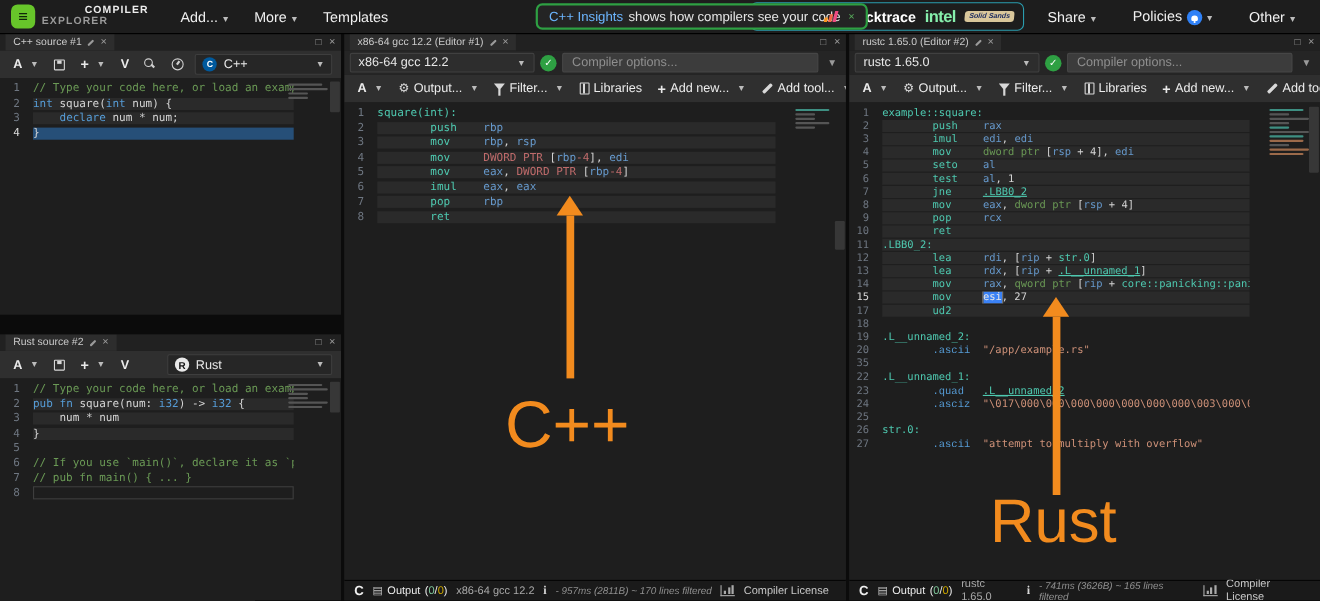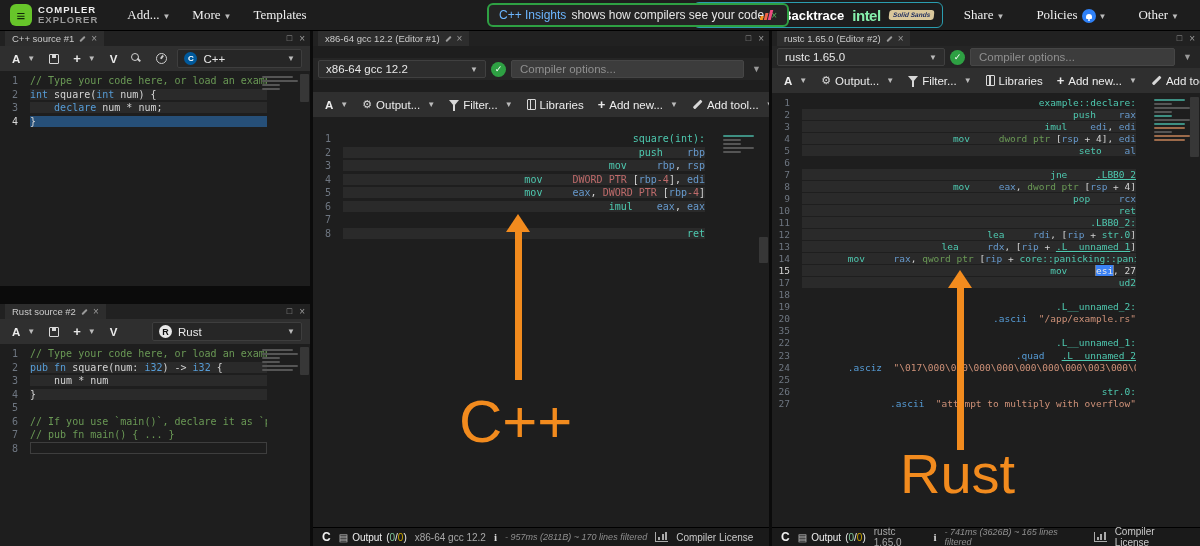--- a/index.html
+++ b/index.html
@@ -4,22 +4,22 @@
 <style>
   * { box-sizing: border-box; margin: 0; padding: 0; }
   html,body { width:1200px; height:546px; overflow:hidden; }
   body { background:#0b0b0b; font-family:"Liberation Sans",sans-serif; color:#ddd; position:relative; }
 
   
   .navbar { height:31px; background:#1d1d1d; border-bottom:1px solid #000; display:flex; align-items:center; padding:0 10px; position:relative; z-index:5; }
   .logo { display:flex; align-items:center; gap:6px; margin-right:18px; }
   .logo-mark { width:22px; height:22px; border-radius:6px; background:#67c52a; color:#10260a; font-weight:bold; font-size:15px; display:flex; align-items:center; justify-content:center; }
   .logo-text { line-height:10px; font-weight:bold; letter-spacing:1px; font-size:9.5px; }
-  .logo-text .l1 { color:#ededed; } .logo-text .l2 { color:#9a9a9a; }
-  .nav-item { font-size:13px; color:#f0f0f0; margin:14px 11px; white-space:nowrap; cursor:default;font-family:Liberation Serif, serif; }
+  .logo-text .l1 { color:#ededed;margin-left:39px; } .logo-text .l2 { color:#9a9a9a; }
+  .nav-item { font-size:13px; color:#f0f0f0; margin:14px 11px; white-space:nowrap; cursor:default; }
   .caret { font-size:8px; color:#bbb; margin-left:3px; }
   .banner { position:absolute; left:487px; top:3px; height:24px; display:flex; align-items:center; gap:5px;
             border:2px solid #2ea043; border-radius:6px; background:#242424; padding:0 10px; font-size:12px; color:#e6e6e6; }
   .banner .lnk { color:#6cb6ff; }
   .banner .bclose { color:#57ab5a; font-size:10px; margin-left:2px; }
   .nav-right { margin-left:auto; display:flex; align-items:center; gap:10px; }
   .sponsor-box { display:flex; align-items:center; gap:8px; border:1px solid #2a9daf; border-radius:6px; padding:2px 8px; height:26px; }
   .sponsor-label { color:#39c5cf; font-size:12px; }
   .bt-bars { display:flex; align-items:flex-end; gap:1px; transform:skewX(-14deg); }
   .bt-bars i { display:block; width:3px; }
@@ -27,21 +27,21 @@
   .bt-name { color:#fff; font-weight:bold; font-size:13px; margin-left:2px; }
   .intel-name { color:#86efac; font-weight:bold; font-size:15px; letter-spacing:-0.5px; }
   .ss-badge { background:#d9c79b; color:#1a2a5e; border-radius:3px; font-size:6.5px; font-weight:bold; font-style:italic; padding:2px 4px; transform:skewX(-6deg); line-height:6px; text-align:center; }
   .bell-badge { width:14px; height:14px; border-radius:50%; background:#2f81f7; display:inline-flex; align-items:center; justify-content:center; margin-left:4px; }
   .bell-badge i { display:block; width:6px; height:5px; background:#fff; border-radius:3px 3px 1px 1px; position:relative; }
   .bell-badge i::after { content:''; position:absolute; left:2px; bottom:-2px; width:2px; height:2px; border-radius:50%; background:#fff; }
 
   
   .main { position:absolute; top:31px; left:0; right:0; bottom:0; display:flex; gap:3px; background:#0b0b0b; }
   .col-left { width:310px; display:flex; flex-direction:column; gap:3px; }
-  .col-mid { width:456px;gap:12px; } .col-right { flex:1; }
+  .col-mid { width:456px; } .col-right { flex:1; }
   .pane { background:#1e1e1e; display:flex; flex-direction:column; position:relative; overflow:hidden; }
   .pane-cpp { height:255px; } .pane-rustsrc { flex:1;margin-top:15px; }
   .col-mid.pane, .col-right.pane { height:100%; }
 
   
   .pane-header { height:15px; background:#212121; display:flex; align-items:center; padding:0 5px; font-size:9.5px; color:#cbcbcb; flex:none; }
   .tab-title { display:flex; align-items:center; gap:5px; background:#2d2d2d; height:15px; padding:0 7px; }
   .pencil { width:7px; height:2px; background:#9a9a9a; transform:rotate(-45deg); border-radius:1px; }
   .tab-x, .hd-x { color:#9a9a9a; font-size:10px; }
   .hd-right { margin-left:auto; display:flex; gap:7px; color:#9a9a9a; font-size:9px; }
@@ -83,30 +83,30 @@
   .ce-mini { font-weight:bold; font-size:12px; color:#f0f0f0; }
 
   
   .editor { flex:1; position:relative; background:#1e1e1e; overflow:hidden; font-family:"DejaVu Sans Mono",monospace; }
   .code { position:absolute; top:3px; left:0; right:0; }
   .code-line { display:flex; align-items:center; }
   .ln { width:30px; text-align:right; padding-right:12px; color:#6e7681; flex:none; }
   .lc { white-space:pre; overflow:hidden; color:#d4d4d4; }
   .ed13 .code-line { height:13.5px; font-size:10px; }
   .ed12 .code-line { height:12.05px; font-size:9.5px; }
-  .edc .lc { width:calc(100% - 94px);text-align:right; }
+  .edc .lc { width:calc(100% - 94px); }
   .eds .lc { width:calc(100% - 73px); }
   .hl .lc { background:#2a2a2a; }
   .selline .lc { background:#264f78; }
   .cursorline .lc { border:1px solid #3e3e3e; height:12px; }
   .curline .ln { color:#d9d9d9; }
   .tk-pl { color:#d4d4d4; } .tk-cm { color:#6a9955; } .tk-kw { color:#569cd6; }
   .tk-lbl { color:#4ec9b0; } .tk-mn { color:#4ec9b0; } .tk-reg { color:#6699cc; }
   .tk-red { color:#bf6b6b; } .tk-grn { color:#6a9955; } .tk-str { color:#ce9178; }
-  .tk-dir { color:#569cd6; } .tk-lnk { color:#4ec9b0; text-decoration:underline; }
+  .tk-dir { color:#569cd6;font-family:Liberation Mono, monospace; } .tk-lnk { color:#4ec9b0; text-decoration:underline; }
   .tk-sel { color:#e8e8e8; background:#3b82f6; outline:1px solid #7a7a7a; }
 
   .minimap { position:absolute; top:4px; width:44px; background:transparent; }
   .mm-src { right:8px; }
   .mm { height:2px; margin:2px 4px; background:#555; border-radius:1px; }
   .mm.teal { background:#3e8f82; } .mm.orange { background:#9c6a4a; } .mm.short { width:40%; } .mm.mid { width:70%; }
   .vscroll { position:absolute; right:1px; width:9px; background:#4d4d4d; opacity:.55; border-radius:1px; }
 
   
   .statusbar { height:19px; background:#1a1a1a; border-top:1px solid #000; display:flex; align-items:center; gap:8px; padding:0 9px; font-size:10px; color:#c9c9c9; flex:none; }
@@ -389,20 +389,21 @@
           <div class="code-line hl">
             <span class="ln">5</span>
             <span class="lc"><span class="tk-pl">        </span><span class="tk-mn">mov</span><span class="tk-pl">     </span><span class="tk-reg">eax</span><span class="tk-pl">, </span><span class="tk-red">DWORD PTR</span><span class="tk-pl"> [</span><span class="tk-reg">rbp</span><span class="tk-red">-4</span><span class="tk-pl">]</span></span>
           </div>
           <div class="code-line hl">
             <span class="ln">6</span>
             <span class="lc"><span class="tk-pl">        </span><span class="tk-mn">imul</span><span class="tk-pl">    </span><span class="tk-reg">eax</span><span class="tk-pl">, </span><span class="tk-reg">eax</span></span>
           </div>
           <div class="code-line hl">
             <span class="ln">7</span>
+            <span class="lc"><span class="tk-pl">        </span><span class="tk-mn">pop</span><span class="tk-pl">     </span><span class="tk-reg">rbp</span></span>
           </div>
           <div class="code-line hl">
             <span class="ln">8</span>
             <span class="lc"><span class="tk-pl">        </span><span class="tk-mn">ret</span></span>
           </div>
         </div>
       <div class="minimap" style="right:6px; top:4px;">
         <div class="mm teal mid"></div>
           <div class="mm short"></div>
           <div class="mm short"></div>
@@ -479,40 +480,41 @@
         </span>
       <span class="tb-btn">
           <span class="i-pencil"></span>
           <span>Add tool...</span>
         </span>
     </div>
     <div class="editor edc ed12">
       <div class="code">
           <div class="code-line">
             <span class="ln">1</span>
-            <span class="lc"><span class="tk-lbl">example::declare:</span></span>
+            <span class="lc"><span class="tk-lbl">example::square:</span></span>
           </div>
           <div class="code-line hl">
             <span class="ln">2</span>
             <span class="lc"><span class="tk-pl">        </span><span class="tk-mn">push</span><span class="tk-pl">    </span><span class="tk-reg">rax</span></span>
           </div>
           <div class="code-line hl">
             <span class="ln">3</span>
             <span class="lc"><span class="tk-pl">        </span><span class="tk-mn">imul</span><span class="tk-pl">    </span><span class="tk-reg">edi</span><span class="tk-pl">, </span><span class="tk-reg">edi</span></span>
           </div>
           <div class="code-line hl">
             <span class="ln">4</span>
             <span class="lc"><span class="tk-pl">        </span><span class="tk-mn">mov</span><span class="tk-pl">     </span><span class="tk-grn">dword ptr</span><span class="tk-pl"> [</span><span class="tk-reg">rsp</span><span class="tk-pl"> + 4], </span><span class="tk-reg">edi</span></span>
           </div>
           <div class="code-line hl">
             <span class="ln">5</span>
             <span class="lc"><span class="tk-pl">        </span><span class="tk-mn">seto</span><span class="tk-pl">    </span><span class="tk-reg">al</span></span>
           </div>
           <div class="code-line hl">
             <span class="ln">6</span>
+            <span class="lc"><span class="tk-pl">        </span><span class="tk-mn">test</span><span class="tk-pl">    </span><span class="tk-reg">al</span><span class="tk-pl">, 1</span></span>
           </div>
           <div class="code-line hl">
             <span class="ln">7</span>
             <span class="lc"><span class="tk-pl">        </span><span class="tk-mn">jne</span><span class="tk-pl">     </span><span class="tk-lnk">.LBB0_2</span></span>
           </div>
           <div class="code-line hl">
             <span class="ln">8</span>
             <span class="lc"><span class="tk-pl">        </span><span class="tk-mn">mov</span><span class="tk-pl">     </span><span class="tk-reg">eax</span><span class="tk-pl">, </span><span class="tk-grn">dword ptr</span><span class="tk-pl"> [</span><span class="tk-reg">rsp</span><span class="tk-pl"> + 4]</span></span>
           </div>
           <div class="code-line hl">

